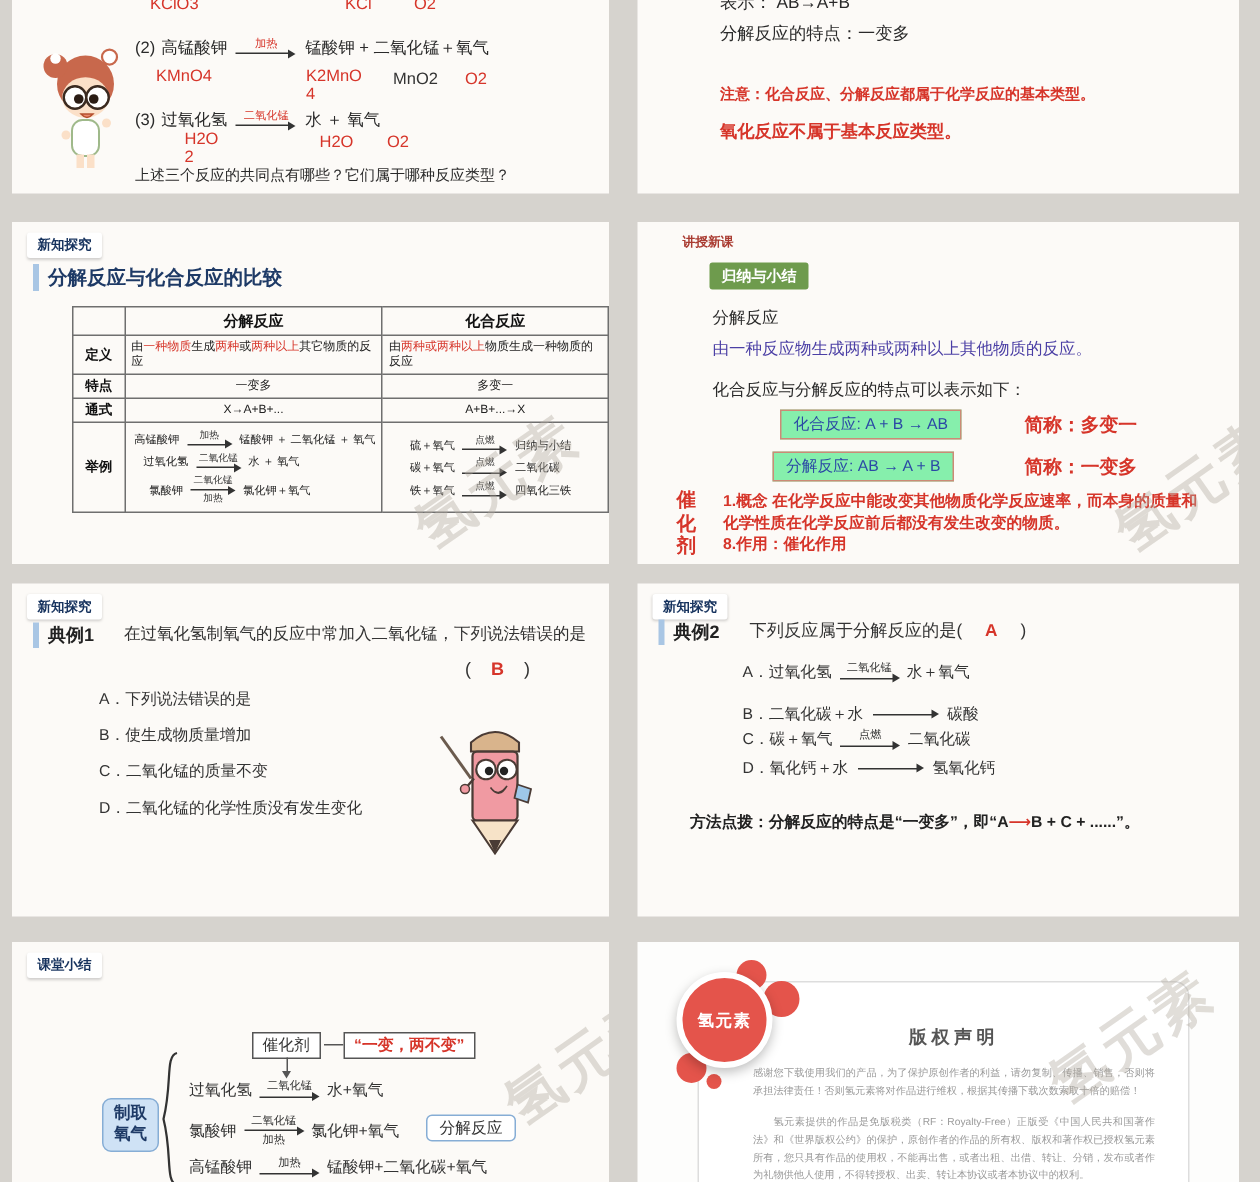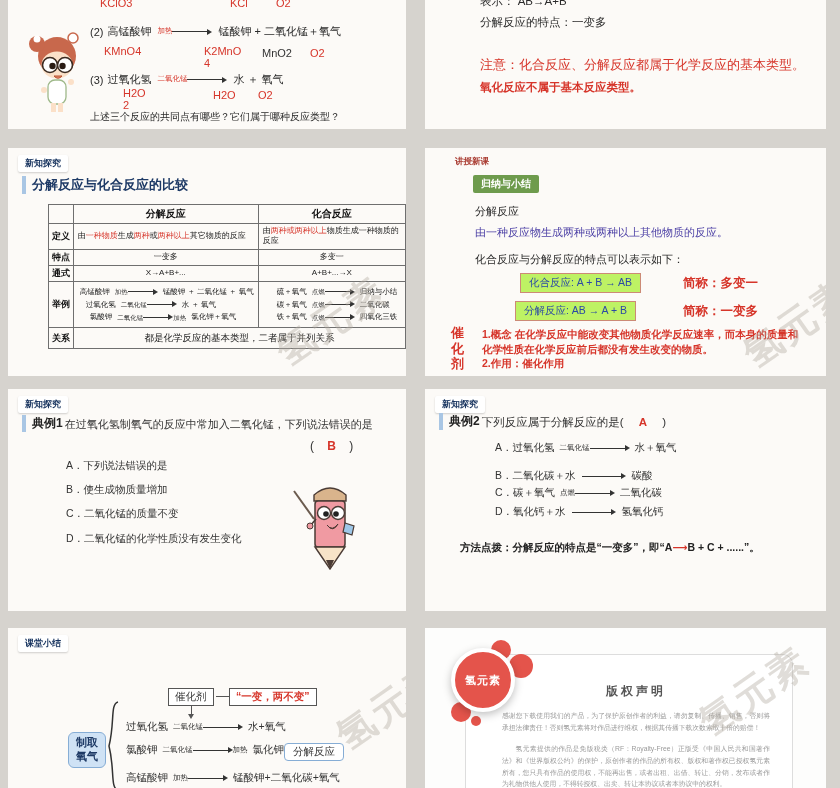--- a/index.html
+++ b/index.html
@@ -20,23 +20,23 @@
   .row{display:flex;align-items:center;gap:4px;font-size:11px;color:#2a2a2a;white-space:nowrap;}
   .fml{font-size:11px;color:#d6352a;line-height:1.05;}
   .fml.dark{color:#333;}
   .tagbadge{position:absolute;left:10px;top:7px;background:#ffffff;color:#17335e;font-weight:bold;
             font-size:9px;padding:2px 7px;border-radius:2px;box-shadow:0 1px 2px rgba(0,0,0,.18);}
   .redtag{position:absolute;left:30px;top:8px;color:#a93b31;font-weight:bold;font-size:8.5px;}
   .greenbadge{position:absolute;left:48px;top:27px;background:#6e9b4d;color:#fff;font-weight:bold;
               font-size:10px;padding:2px 8px;border-radius:2px;}
   .titlebar{position:absolute;display:flex;align-items:center;font-weight:bold;color:#1e3a66;}
   .bluebar{border-left:4px solid #a9c6e4;padding-left:6px;}
-  .extitle{position:absolute;display:flex;align-items:flex-end;gap:2px;white-space:nowrap;}
+  .extitle{position:absolute;display:flex;align-items:flex-start;gap:20px;white-space:nowrap;}
   
-  .rxa{display:inline-flex;flex-direction:row;align-items:center;margin:0 2px;}
+  .rxa{display:inline-flex;flex-direction:column;align-items:center;margin:0 2px;}
   .rxa .ct,.rxa .cb{font-size:7.5px;line-height:1.1;color:#333;white-space:nowrap;}
   .rxa .sh{width:40px;height:5px;position:relative;}
   .rxa .sh::before{content:"";position:absolute;left:0;right:4px;top:2px;border-top:1.3px solid #333;}
   .rxa .sh::after{content:"";position:absolute;right:0;top:-0.5px;border-top:3px solid transparent;
                   border-bottom:3px solid transparent;border-left:5px solid #333;}
   .rxa.sm .sh{width:30px;}
   .rxa.sm .ct,.rxa.sm .cb{font-size:6.5px;}
   .rxa.redc .ct{color:#d6352a;}
   .plainarr{display:inline-block;width:44px;height:5px;position:relative;margin:0 3px;}
   .plainarr::before{content:"";position:absolute;left:0;right:4px;top:2px;border-top:1.3px solid #333;}
@@ -48,21 +48,21 @@
   .cmp th{font-size:10px;padding:2px;color:#111;width:146px;}
   .cmp th.corner{width:30px;}
   .cmp td.lbl{font-weight:bold;font-size:9px;text-align:center;color:#111;padding:1px 2px;}
   .cmp td.c{font-size:8px;padding:2px 4px;color:#222;line-height:1.3;}
   .center{text-align:center;}
   .exline{display:flex;align-items:center;gap:3px;font-size:7.5px;color:#222;margin:3px 0 3px 2px;white-space:nowrap;}
   .wm{position:absolute;color:#b3aca1;opacity:.4;font-size:38px;font-weight:bold;
       transform:rotate(-35deg);letter-spacing:3px;pointer-events:none;white-space:nowrap;}
   .opt{position:absolute;font-size:10.5px;color:#333;white-space:nowrap;}
   .optflex{position:absolute;display:flex;align-items:center;gap:3px;font-size:10.5px;color:#333;white-space:nowrap;text-align:right;}
-  .fbox{display:inline-block;border:1px solid #cc8a76;padding:2px 8px;font-size:10.5px;color:#2b49a5;background:#bef264;white-space:nowrap;}
+  .fbox{display:inline-block;border:1px solid #cc8a76;padding:2px 8px;font-size:10.5px;color:#2b49a5;background:#86efac;white-space:nowrap;}
   .abbr{position:absolute;font-size:12.5px;font-weight:bold;color:#d6352a;white-space:nowrap;}
   .vert{position:absolute;width:15px;word-break:break-all;line-height:1.2;font-size:13px;font-weight:bold;color:#d6352a;}
   .catblk{position:absolute;font-size:10.5px;font-weight:bold;color:#d6352a;line-height:1.4;}
   .mapbox{position:absolute;border:1px solid #555;background:#fff;font-size:10.5px;color:#333;padding:1px 6px;white-space:nowrap;}
   .mainbox{position:absolute;background:#cfe2f5;border:1px solid #86add5;border-radius:6px;color:#1e3a66;
            font-weight:bold;font-size:11px;text-align:center;padding:3px 7px;line-height:1.25;}
   .typebox{position:absolute;border:1px solid #86add5;border-radius:4px;background:#fff;
            font-size:10.5px;color:#333;padding:1px 8px;white-space:nowrap;}
   .hline{position:absolute;border-top:1px solid #555;}
   .vline{position:absolute;border-left:1px solid #555;}
@@ -136,21 +136,21 @@
   </span>
   <span class="abs fml" style="left:205px;top:90px">H2O</span>
   <span class="abs fml" style="left:250px;top:90px">O2</span>
 
   <div class="q" style="left:82px;top:110px">上述三个反应的共同点有哪些？它们属于哪种反应类型？</div>
 </div>
 
 <div class="slide" id="s2">
   <div class="abs dk" style="left:55px;top:-6px;font-size:11.5px">表示：  AB→A+B</div>
   <div class="abs dk" style="left:55px;top:15px;font-size:11.5px">分解反应的特点：一变多</div>
-  <div class="abs red" style="left:55px;top:56px;font-size:13px;font-weight:normal">注意：化合反应、分解反应都属于化学反应的基本类型。</div>
+  <div class="abs red" style="left:55px;top:56px;font-size:10px;font-weight:bold">注意：化合反应、分解反应都属于化学反应的基本类型。</div>
   <div class="abs red" style="left:55px;top:80px;font-size:11.5px;font-weight:bold">氧化反应不属于基本反应类型。</div>
 </div>
 
 <div class="slide" id="s3">
   <span class="tagbadge">新知探究</span>
   <div class="titlebar bluebar" style="left:14px;top:28px;font-size:13px">分解反应与化合反应的比较</div>
 
   <table class="cmp">
     <tbody>
         <tr>
@@ -222,45 +222,41 @@
         <div class="exline" style="margin-left:14px">
           <span>铁＋氧气</span>
           <span class="rxa sm">
                 <span class="ct">点燃</span>
                 <span class="sh"></span>
               </span>
           <span>四氧化三铁</span>
         </div>
       </td>
     </tr>
-    <tr>
-      <td class="lbl">关系</td>
-      <td class="c center" colspan="2" style="font-size:9.5px;padding:4px">都是化学反应的基本类型，二者属于并列关系</td>
-    </tr>
   </tbody>
     </table>
   <div class="wm" style="left:262px;top:148px">氢元素</div>
 </div>
 
 <div class="slide" id="s4">
   <span class="redtag">讲授新课</span>
   <span class="greenbadge">归纳与小结</span>
   <div class="abs dk" style="left:50px;top:56px;font-size:11px">分解反应</div>
   <div class="abs" style="left:50px;top:77px;font-size:11px;color:#4b3fa5">由一种反应物生成两种或两种以上其他物质的反应。</div>
   <div class="abs dk" style="left:50px;top:104px;font-size:11px">化合反应与分解反应的特点可以表示如下：</div>
 
   <span class="abs fbox" style="left:95px;top:125px">化合反应:  A  +  B  →  AB</span>
   <span class="abbr" style="left:258px;top:127px">简称：多变一</span>
   <span class="abs fbox" style="left:90px;top:153px">分解反应:  AB  →  A  +  B</span>
   <span class="abbr" style="left:258px;top:155px">简称：一变多</span>
 
   <div class="vert" style="left:26px;top:177px">催化剂</div>
   <div class="catblk" style="left:57px;top:179px;width:322px">
     <div>1.概念  在化学反应中能改变其他物质化学反应速率，而本身的质量和化学性质在化学反应前后都没有发生改变的物质。</div>
-    <div>2.作用：催化作用</div>
+    <div>8.作用：催化作用</div>
   </div>
   <div class="wm" style="left:312px;top:150px">氢元素</div>
 </div>
 
 <div class="slide" id="s5">
   <span class="tagbadge">新知探究</span>
   <div class="extitle bluebar" style="left:14px;top:26px">
     <span style="font-size:12px;font-weight:bold;color:#222">典例1</span>
     <span style="font-size:11px;color:#333">在过氧化氢制氧气的反应中常加入二氧化锰，下列说法错误的是</span>
   </div>

